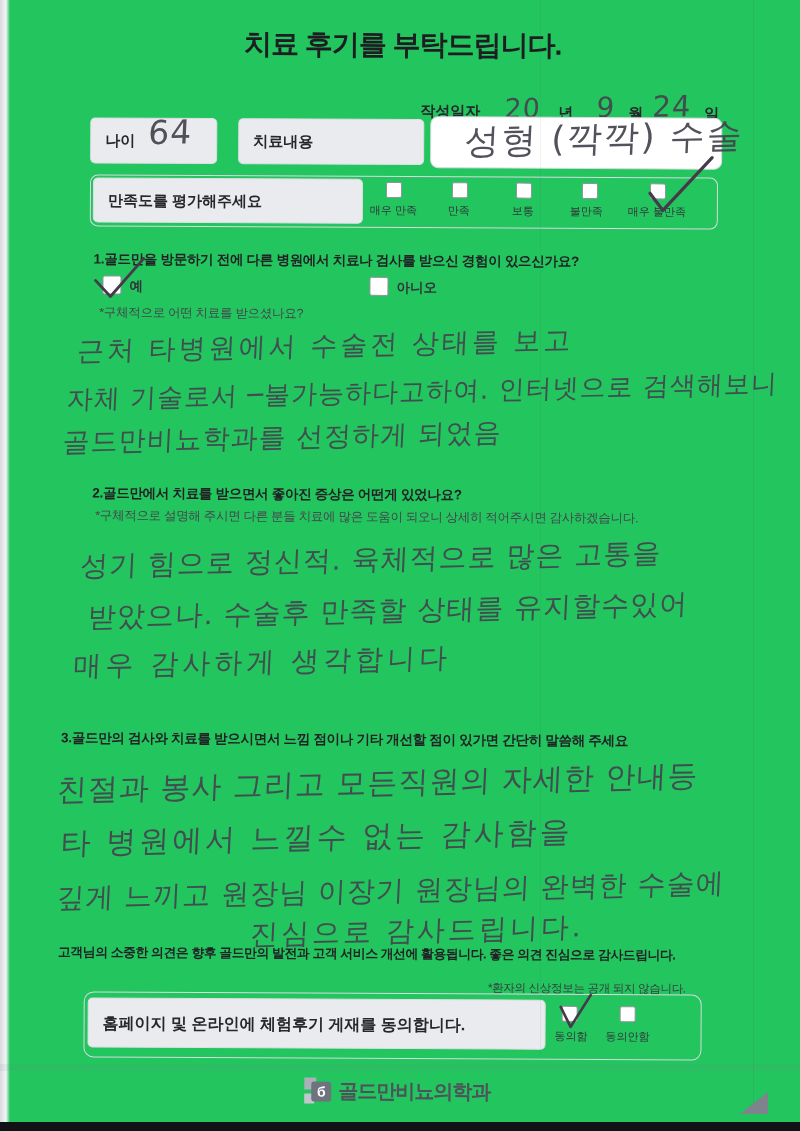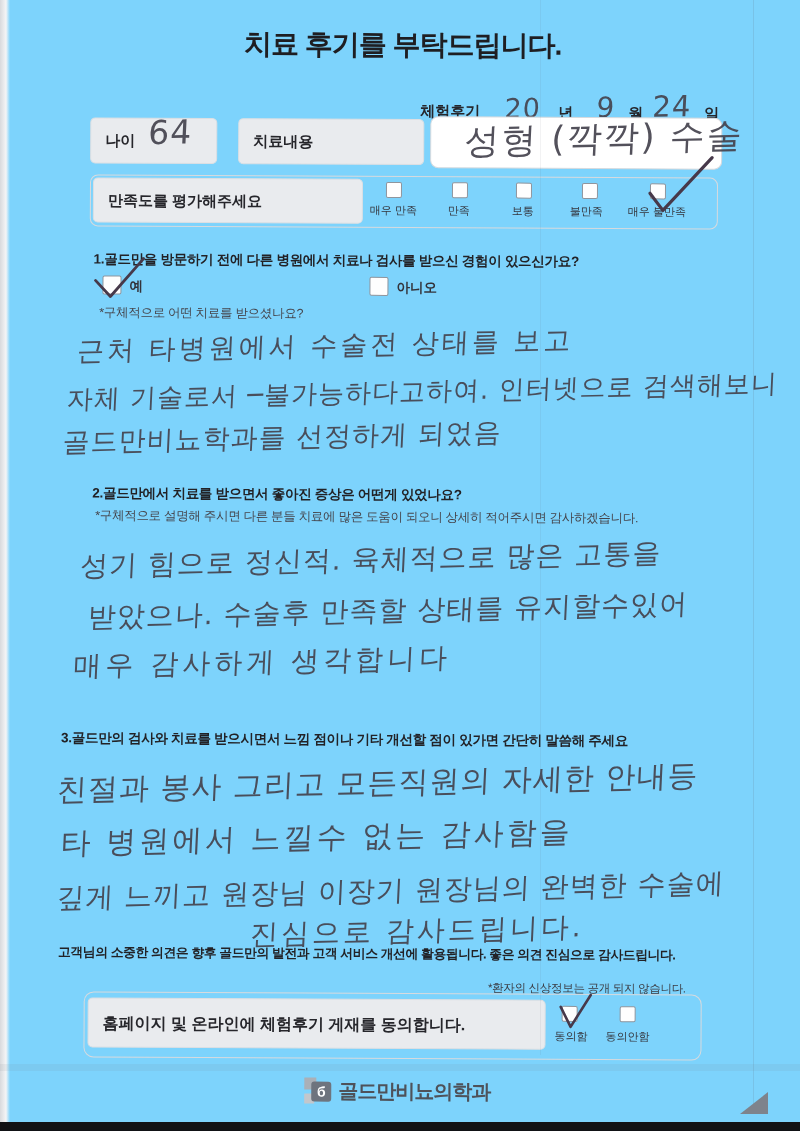--- a/index.html
+++ b/index.html
@@ -1,20 +1,20 @@
 <!DOCTYPE html>
 <html><head>
 <meta charset="utf-8">
 <style>
   * { margin:0; padding:0; box-sizing:border-box; }
   html,body { background:#e8e9eb; }
   body { font-family:"Liberation Sans","DejaVu Sans",sans-serif; }
   #page {
     position:relative; width:800px; height:1131px; margin:0 auto;
-    background:#7dd3fc; overflow:hidden;
+    background:#22c55e; overflow:hidden;
   }
   
   .edge-left { position:absolute; left:0; top:0; width:10px; height:1131px;
     background:linear-gradient(90deg,#d8dadd,#f4f5f6 60%,rgba(255,255,255,0)); }
   .edge-right-line { position:absolute; left:753px; top:0; width:1px; height:1105px;
     background:rgba(90,95,105,.14); }
   .crease { position:absolute; left:540px; top:0; width:1px; height:1055px;
     background:rgba(90,95,105,.08); }
   .band { position:absolute; left:0; top:1064px; width:800px; height:7px;
     background:rgba(120,126,136,.10); }
@@ -74,21 +74,21 @@
 </style>
 </head>
 <body>
 
 <div id="page">
   <div class="sheet">
 
     <div class="title">치료 후기를 부탁드립니다.</div>
 
     <div class="date-row">
-      <span class="plabel" style="left:0;">체험후기</span>
+      <span class="plabel" style="left:0;">작성일자</span>
       <span class="hw" style="left:84px; top:-4px; font-size:27px;">20</span>
       <span class="date-unit" style="left:138px;">년</span>
       <span class="hw" style="left:176px; top:-6px; font-size:28px;">9</span>
       <span class="date-unit" style="left:208px;">월</span>
       <span class="hw" style="left:232px; top:-8px; font-size:29px;">24</span>
       <span class="date-unit" style="left:284px;">일</span>
     </div>
 
     <div class="graybox" style="left:88px; top:119px; width:127px; height:46px;">
       <span class="plabel">나이</span>

